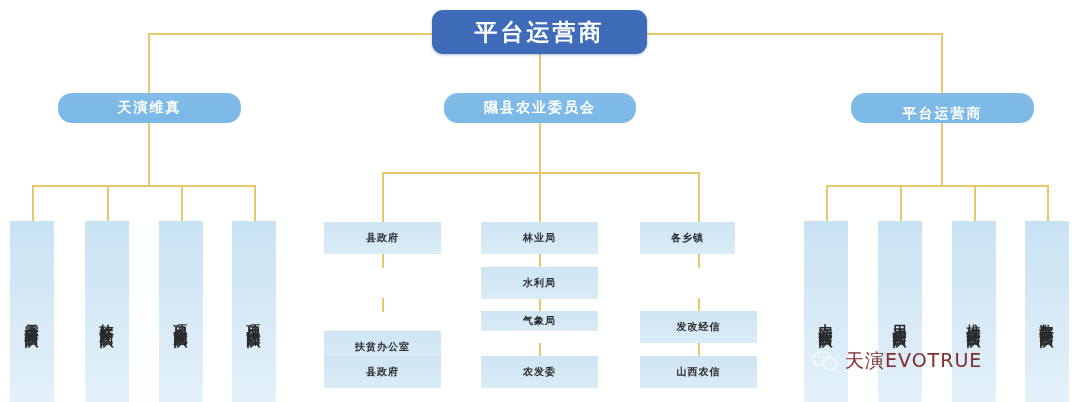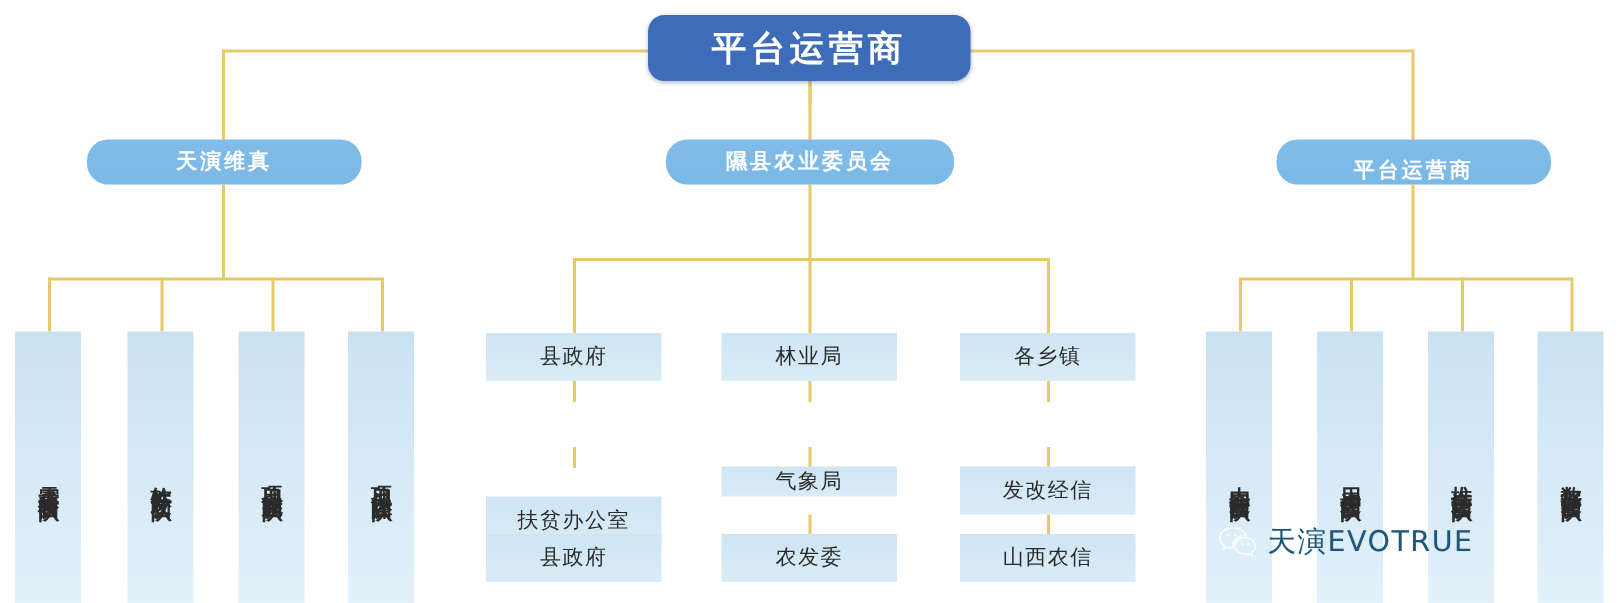--- a/index.html
+++ b/index.html
@@ -44,22 +44,22 @@
     font-weight:bold;
     letter-spacing:2px;
   }
 
   
   .leaf-h{
     position:absolute;
     display:flex;align-items:center;justify-content:center;
     background:linear-gradient(180deg,#cfe5f4 0%,#d9ecf7 100%);
     color:#2b2b2b;
-    font-size:14px;
-    font-weight:normal;
+    font-size:10px;
+    font-weight:bold;
     letter-spacing:1px;
   }
 
   
   .leaf-v{
     position:absolute;
     display:flex;align-items:center;justify-content:center;
     background:linear-gradient(180deg,#c9e2f3 0%,#e3f1fa 100%);
     color:#2b2b2b;
     font-size:14px;
@@ -72,21 +72,21 @@
   }
 
   
   .watermark{
     position:absolute;
     left:812px;
     top:348px;
     display:flex;
     align-items:center;
     gap:7px;
-    color:#0c4a6e;
+    color:#7f1d1d;
     opacity:.92;
     pointer-events:none;
   }
   .watermark .wm-text{
     font-size:19px;
     letter-spacing:1px;
     white-space:nowrap;
     text-shadow:0 0 1px rgba(120,150,180,.45);
   }
   .wm-icon{width:26px;height:24px;flex:0 0 auto;}
@@ -171,28 +171,31 @@
   <div class="leaf-h" style="left:324px;top:311px;width:117px;height:32px;margin-top:20px;">
     <span>扶贫办公室</span>
   </div>
   <div class="leaf-h" style="left:324px;top:356px;width:117px;height:32px;">
     <span>县政府</span>
   </div>
 
   <div class="leaf-h" style="left:481px;top:222px;width:117px;height:32px;">
     <span>林业局</span>
   </div>
+  <div class="leaf-h" style="left:481px;top:267px;width:117px;height:32px;">
+    <span>水利局</span>
+  </div>
   <div class="leaf-h" style="left:481px;top:311px;width:117px;height:20px;">
     <span>气象局</span>
   </div>
   <div class="leaf-h" style="left:481px;top:356px;width:117px;height:32px;">
     <span>农发委</span>
   </div>
 
-  <div class="leaf-h" style="left:640px;top:222px;width:117px;height:32px;">
+  <div class="leaf-h" style="left:640px;top:222px;width:95px;height:32px;">
     <span>各乡镇</span>
   </div>
   <div class="leaf-h" style="left:640px;top:311px;width:117px;height:32px;">
     <span>发改经信</span>
   </div>
   <div class="leaf-h" style="left:640px;top:356px;width:117px;height:32px;text-align:center;">
     <span>山西农信</span>
   </div>
 
   <div class="leaf-v" style="left:804px;top:221px;width:44px;height:181px;">

